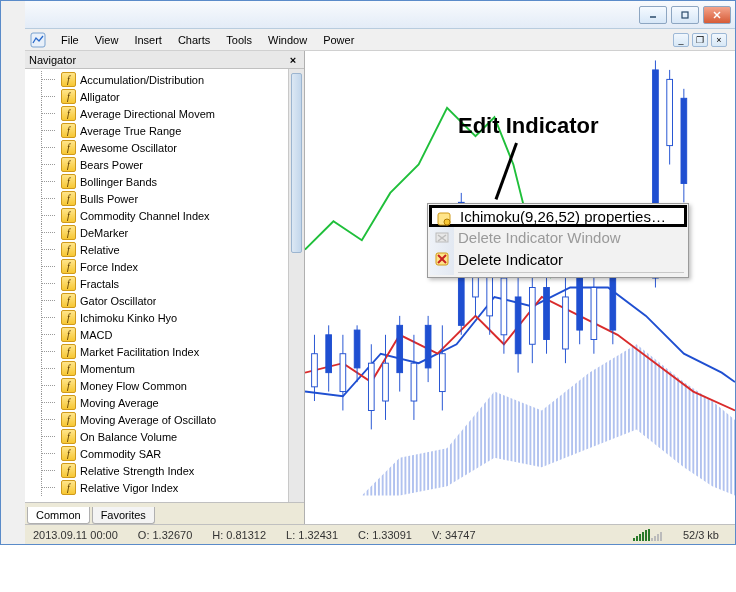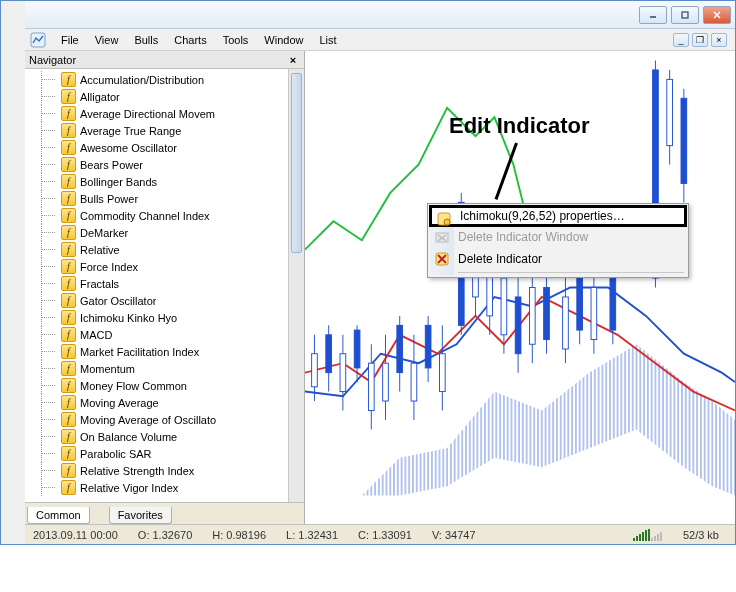--- a/index.html
+++ b/index.html
@@ -125,32 +125,32 @@
     height:22px;background:#ece9d8;
     border-top:1px solid #c0c0c0;
     display:flex;align-items:flex-end;
     padding:0 2px;
   }
   .nav-tab {
     padding:2px 8px;
     border:1px solid #b0b0b0;
     border-top:none;
     background:#f4f4f4;
-    margin-right:19px;
+    margin-right:2px;
     font-size:11px;
     border-radius:0 0 3px 3px;
   }
   .nav-tab.active { background:#fff; font-weight:normal; }
   
   .chart-area {
     flex:1; position:relative; background:#fff; overflow:hidden;
   }
   .chart-svg { position:absolute; inset:0; width:100%; height:100%; }
   .annotation {
-    position:absolute; top:62px; left:144px;
+    position:absolute; top:62px; left:153px;
     font-family: "Arial Black", Arial, sans-serif;
     font-weight: bold;
     font-size: 22px;
     color:#000;
   }
   .annotation-line {
     position:absolute; top:92px; left:210px; width:3px; height:60px; background:#000;
     transform:rotate(20deg);transform-origin:top;
   }
   
@@ -164,21 +164,21 @@
   }
   .ctx-icon-col {
     position:absolute;left:2px;top:2px;bottom:2px;width:24px;
     background:linear-gradient(to right,#eef2f8,#e2e8f1);
   }
   .ctx-item {
     position:relative;
     display:flex;align-items:center;
     height:22px;
     padding-left:28px;
-    font-size:12px;
+    font-size:15px;
     text-align:center;
   }
   .ctx-item.first {
     border:3px solid #000;
     margin:-1px;
     background:#fff;
   }
   .ctx-item.disabled { color:#9a9a9a; }
   .ctx-sep { height:1px;background:#c8c8c8;margin:2px 2px 2px 28px; }
   .ctx-icon {
@@ -233,25 +233,25 @@
 
   <div class="menu-bar">
     <div class="menu-logo">
       <svg width="16" height="16" viewBox="0 0 16 16">
         <rect x="1" y="1" width="14" height="14" rx="2" fill="#e8f0fa" stroke="#7aa2cf"></rect>
         <polyline points="3,11 6,6 9,9 13,4" fill="none" stroke="#2a6acb" stroke-width="1.3"></polyline>
       </svg>
     </div>
     <div class="menu-item">File</div>
     <div class="menu-item">View</div>
-    <div class="menu-item">Bulls</div>
+    <div class="menu-item">Insert</div>
     <div class="menu-item">Charts</div>
     <div class="menu-item">Tools</div>
     <div class="menu-item">Window</div>
-    <div class="menu-item">List</div>
+    <div class="menu-item">Power</div>
     <div class="inner-ctrls">
       <div class="inner-btn">_</div>
       <div class="inner-btn">❐</div>
       <div class="inner-btn">×</div>
     </div>
   </div>
 
   <div class="body-row">
 
     <div class="navigator">
@@ -344,21 +344,21 @@
           <div class="tree-item">
               <span class="tree-icon">f</span>
               <span class="tree-label">Moving Average of Oscillato</span>
             </div>
           <div class="tree-item">
               <span class="tree-icon">f</span>
               <span class="tree-label">On Balance Volume</span>
             </div>
           <div class="tree-item">
               <span class="tree-icon">f</span>
-              <span class="tree-label">Parabolic SAR</span>
+              <span class="tree-label">Commodity SAR</span>
             </div>
           <div class="tree-item">
               <span class="tree-icon">f</span>
               <span class="tree-label">Relative Strength Index</span>
             </div>
           <div class="tree-item">
               <span class="tree-icon">f</span>
               <span class="tree-label">Relative Vigor Index</span>
             </div>
         </div>
@@ -476,21 +476,21 @@
           <span>Delete Indicator</span>
         </div>
         <div class="ctx-sep"></div>
       </div>
     </div>
   </div>
 
   <div class="status-bar">
     <span class="status-cell date">2013.09.11 00:00</span>
     <span class="status-cell">O: 1.32670</span>
-    <span class="status-cell">H: 0.98196</span>
+    <span class="status-cell">H: 0.81312</span>
     <span class="status-cell">L: 1.32431</span>
     <span class="status-cell">C: 1.33091</span>
     <span class="status-cell">V: 34747</span>
     <div class="status-spacer"></div>
     <div class="status-bars">
       <span class="sb1"></span>
         <span class="sb2"></span>
         <span class="sb3"></span>
         <span class="sb4"></span>
         <span class="sb5"></span>

